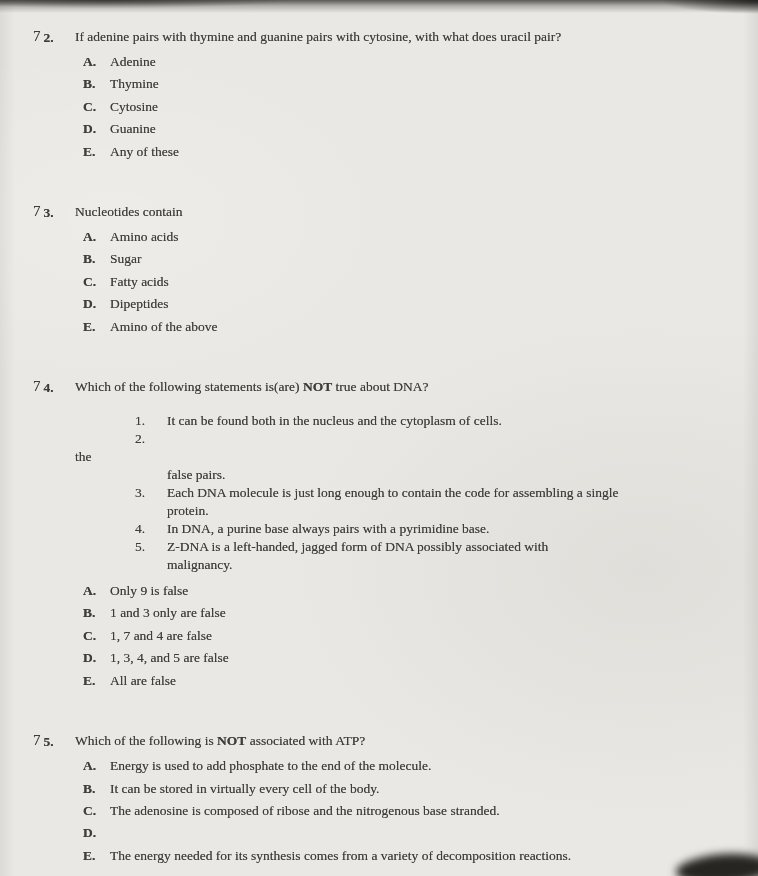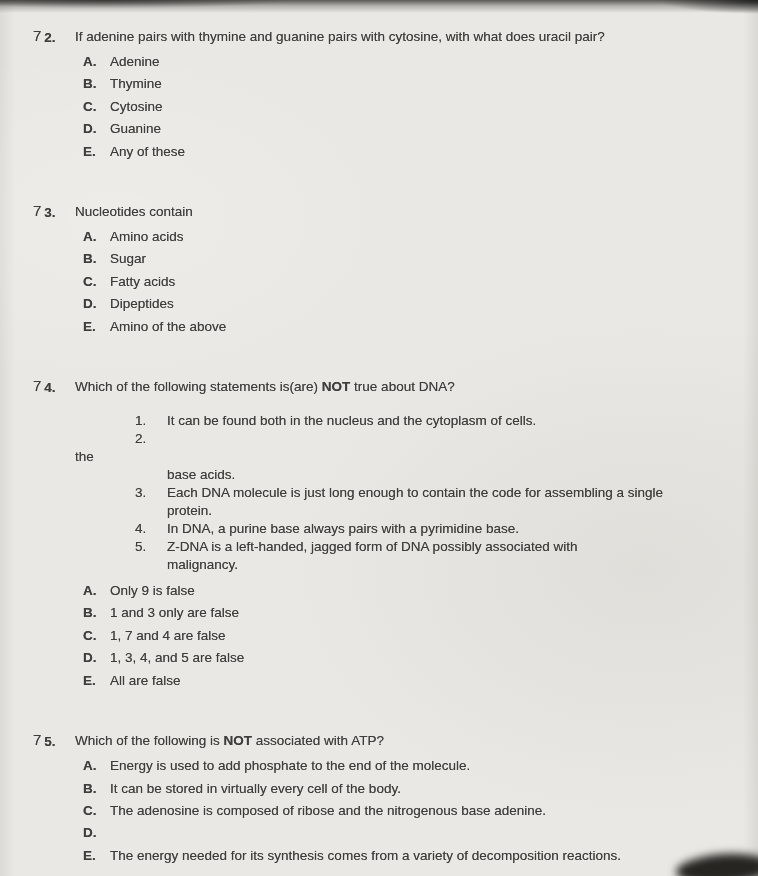--- a/index.html
+++ b/index.html
@@ -26,20 +26,21 @@
       linear-gradient(to bottom, rgba(42,41,38,0.75) 0, rgba(42,41,38,0.28) 6px, rgba(42,41,38,0) 13px);
   }
   .scan-smudge {
     position: absolute; right: -14px; bottom: -8px; width: 96px; height: 30px;
     background: #262522; border-radius: 50%; filter: blur(4px); transform: rotate(-4deg);
   }
   .content {
     position: relative;
     padding: 26px 28px 0 33px;
     text-shadow: 0 0 0.6px rgba(62,61,59,0.65);
+    font-family: Liberation Serif, serif;
   }
   .question { margin-bottom: 38px; }
   .q-line { display: flex; line-height: 22px; margin-bottom: 2px; }
   .q-num { width: 42px; flex: none; white-space: nowrap; }
   .q-num-hand { font-weight: 400; font-size: 15px; position: relative; top: -1px; margin-right: 3px; }
   .q-num-print { font-weight: 700; }
   .q-text b { font-weight: 700; text-align: right; }
   .options { margin-left: 50px; margin-top: 1px; }
   .option { display: flex; line-height: 22.4px; }
   .opt-letter { width: 27px; flex: none; font-weight: 700; }
@@ -127,21 +128,21 @@
         </div>
         <div class="stmt-row">
           <span class="stmt-num">2.</span>
         </div>
         <div class="stmt-row outdent">
           <span class="stmt-num"></span>
           <span class="stmt-text">the</span>
         </div>
         <div class="stmt-row">
           <span class="stmt-num"></span>
-          <span class="stmt-text">base acids.</span>
+          <span class="stmt-text">false pairs.</span>
         </div>
         <div class="stmt-row">
           <span class="stmt-num">3.</span>
           <span class="stmt-text">Each DNA molecule is just long enough to contain the code for assembling a single</span>
         </div>
         <div class="stmt-row">
           <span class="stmt-num"></span>
           <span class="stmt-text">protein.</span>
         </div>
         <div class="stmt-row">
@@ -190,21 +191,21 @@
         <div class="option">
           <span class="opt-letter">A.</span>
           <span class="opt-text">Energy is used to add phosphate to the end of the molecule.</span>
         </div>
         <div class="option">
           <span class="opt-letter">B.</span>
           <span class="opt-text">It can be stored in virtually every cell of the body.</span>
         </div>
         <div class="option">
           <span class="opt-letter">C.</span>
-          <span class="opt-text">The adenosine is composed of ribose and the nitrogenous base adenine.</span>
+          <span class="opt-text">The adenosine is composed of ribose and the nitrogenous base stranded.</span>
         </div>
         <div class="option">
           <span class="opt-letter">D.</span>
         </div>
         <div class="option">
           <span class="opt-letter">E.</span>
           <span class="opt-text">The energy needed for its synthesis comes from a variety of decomposition reactions.</span>
         </div>
       </div>
     </section>

